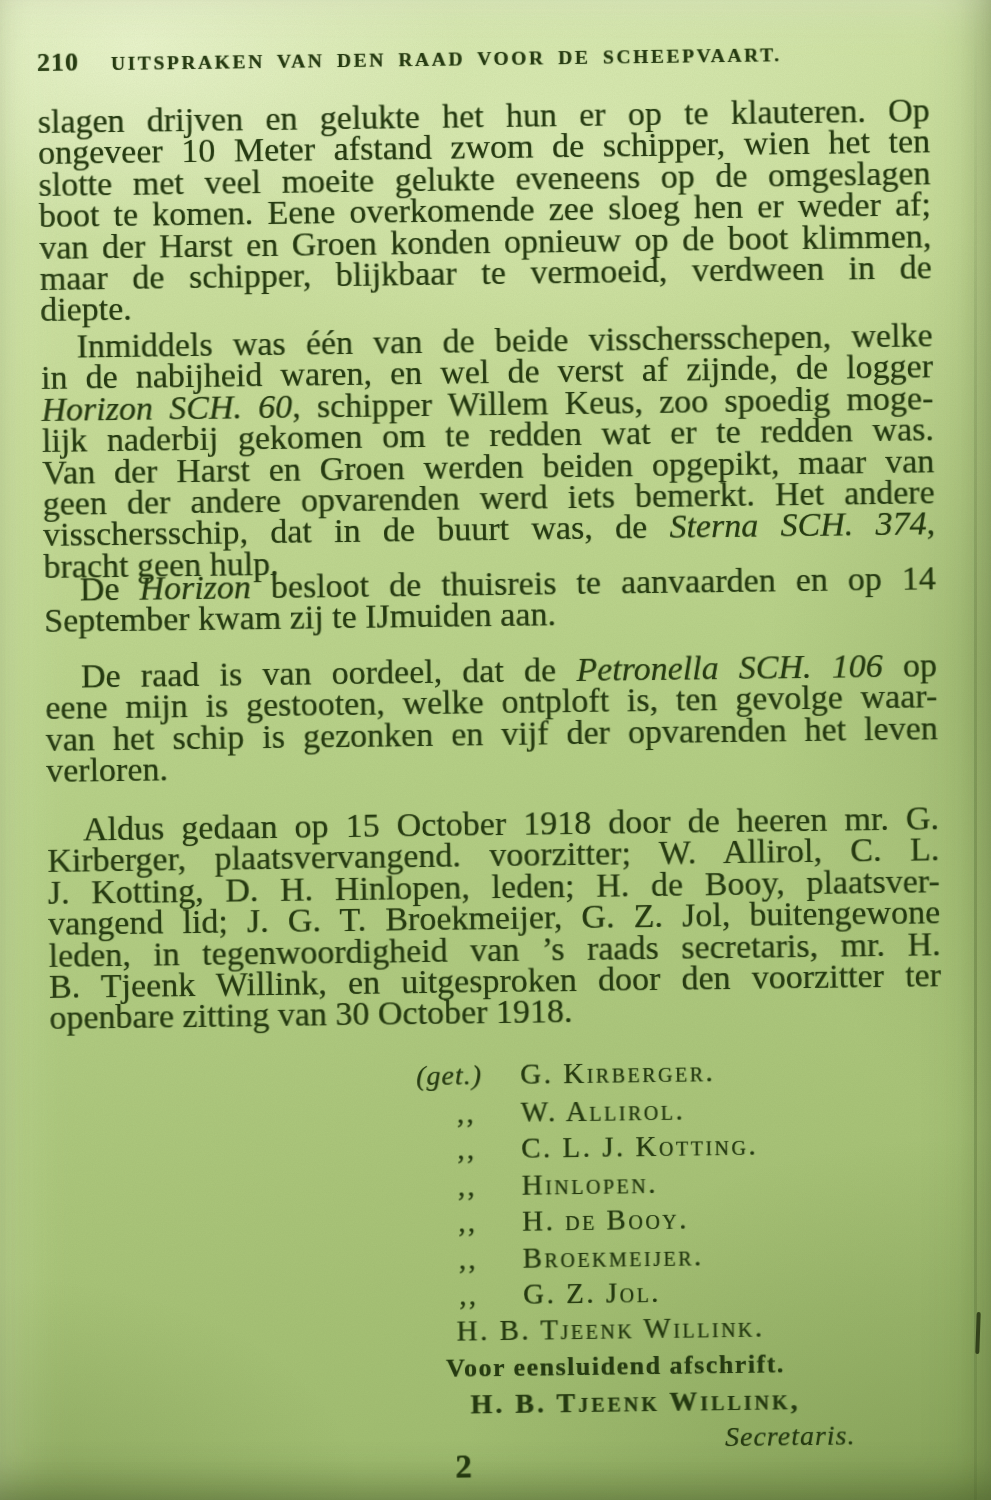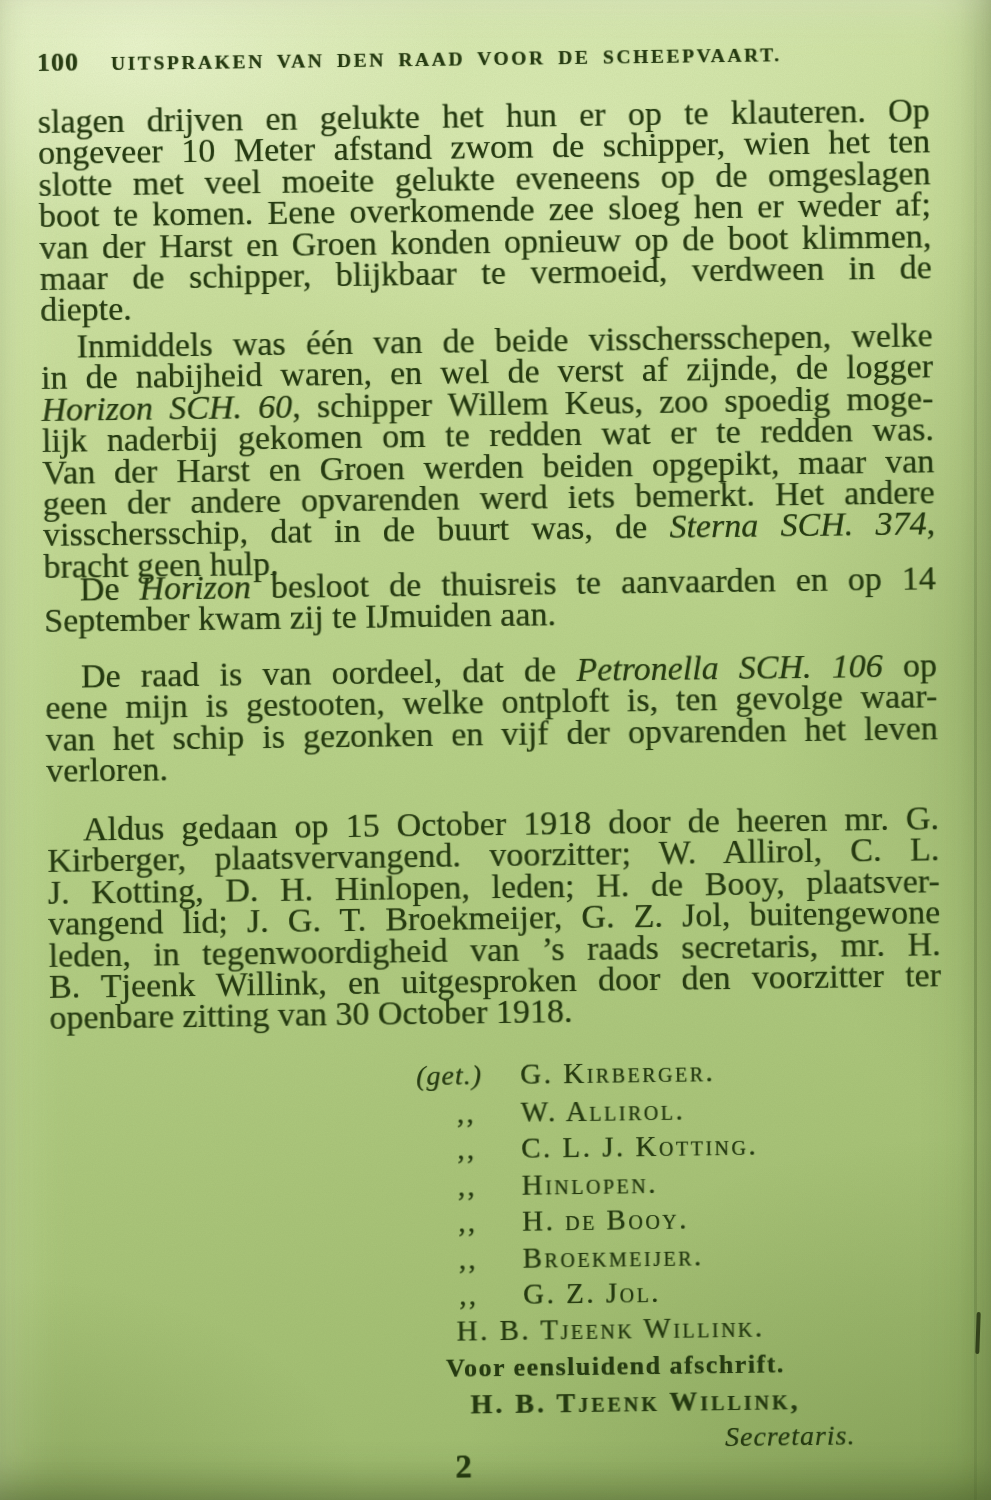--- a/index.html
+++ b/index.html
@@ -64,21 +64,21 @@
     </filter>
     <rect width="991" height="1500" filter="url(#gn)"></rect>
   </svg>
 
   <div class="crease"></div>
   <div class="crease-mark"></div>
 
   <div class="tilt">
 
     <div class="header inkfx">
-      <span class="pnum">100</span>
+      <span class="pnum">210</span>
       <span class="ptitle">UITSPRAKEN VAN DEN RAAD VOOR DE SCHEEPVAART.</span>
     </div>
 
     <div class="para p1 inkfx">
       <div class="bl">slagen drijven en gelukte het hun er op te klauteren. Op</div>
       <div class="bl">ongeveer 10 Meter afstand zwom de schipper, wien het ten</div>
       <div class="bl">slotte met veel moeite gelukte eveneens op de omgeslagen</div>
       <div class="bl">boot te komen. Eene overkomende zee sloeg hen er weder af;</div>
       <div class="bl">van der Harst en Groen konden opnieuw op de boot klimmen,</div>
       <div class="bl">maar de schipper, blijkbaar te vermoeid, verdween in de</div>

